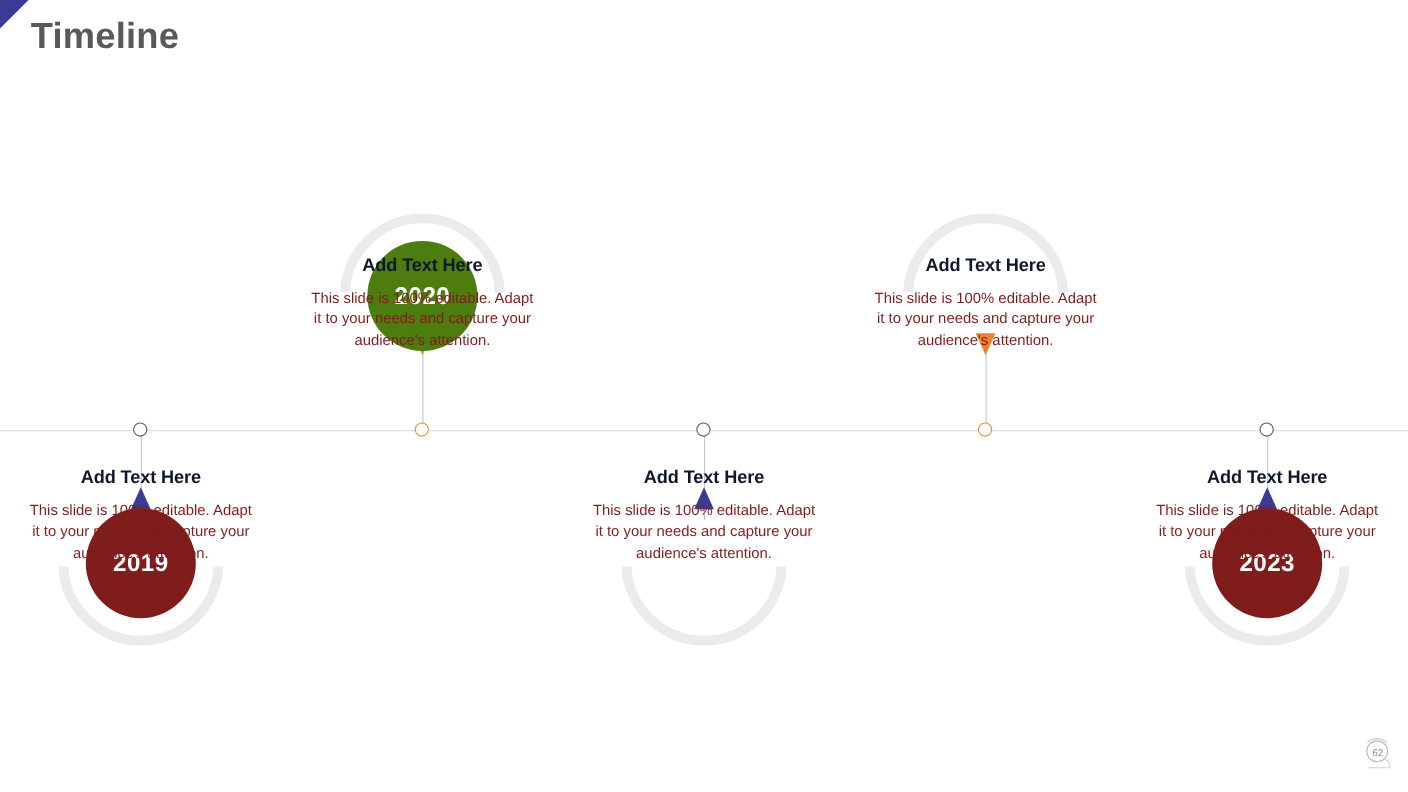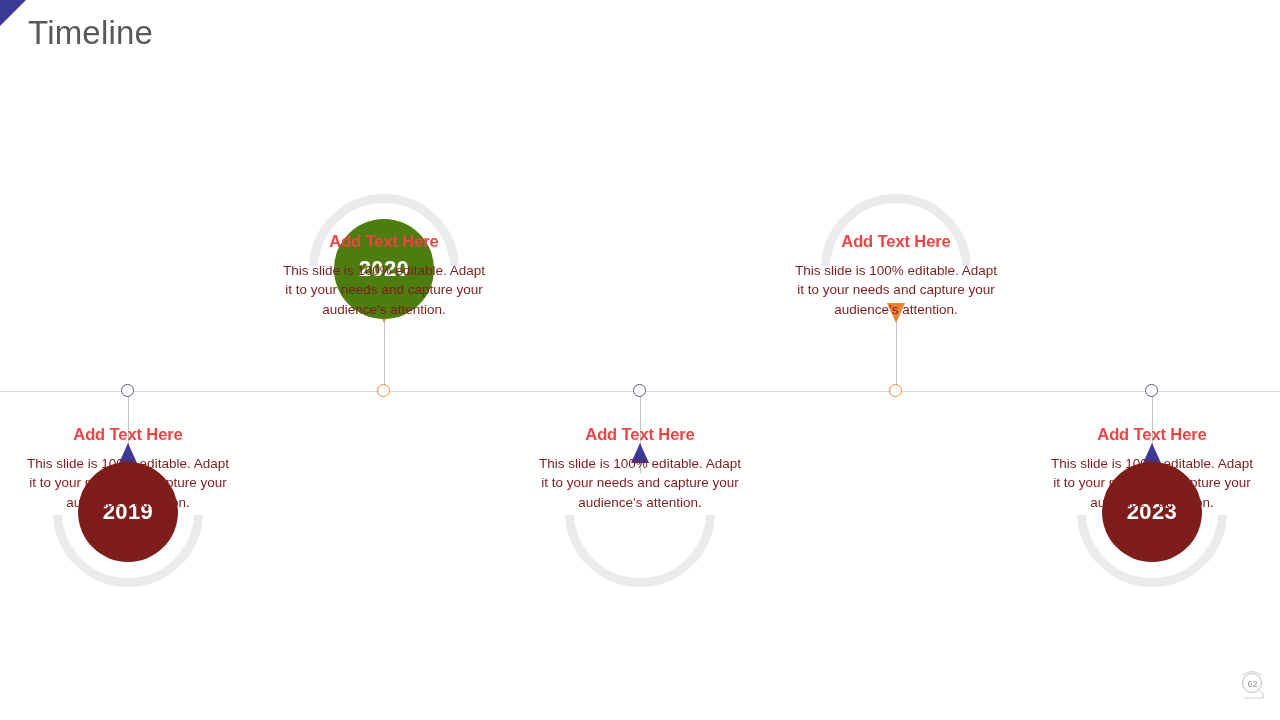--- a/index.html
+++ b/index.html
@@ -26,21 +26,21 @@
     border-top: 26px solid #3b3b96;
     border-right: 26px solid transparent;
   }
 
   
   .slide-title {
     position: absolute;
     left: 28px;
     top: 13px;
     font-size: 33px;
-    font-weight: 400;
+    font-weight: 700;
     color: #595959;
     letter-spacing: 0.2px;
     line-height: 40px;
     white-space: nowrap;
   }
 
   
   .timeline-axis {
     position: absolute;
     left: 0;
@@ -159,21 +159,21 @@
     width: 222px;
     margin-left: -111px;
     text-align: center;
   }
   .tl-text.above { top: 230px; }
   .tl-text.below { top: 423px; }
 
   .tl-heading {
     font-size: 16.5px;
     font-weight: 700;
-    color: #ef4444;
+    color: #0f172a;
     line-height: 22px;
     margin: 0 0 9px 0;
     letter-spacing: -0.1px;
   }
   .tl-body {
     font-size: 13.5px;
     font-weight: 400;
     color: #7f1d1d;
     line-height: 19.3px;
     margin: 0;

